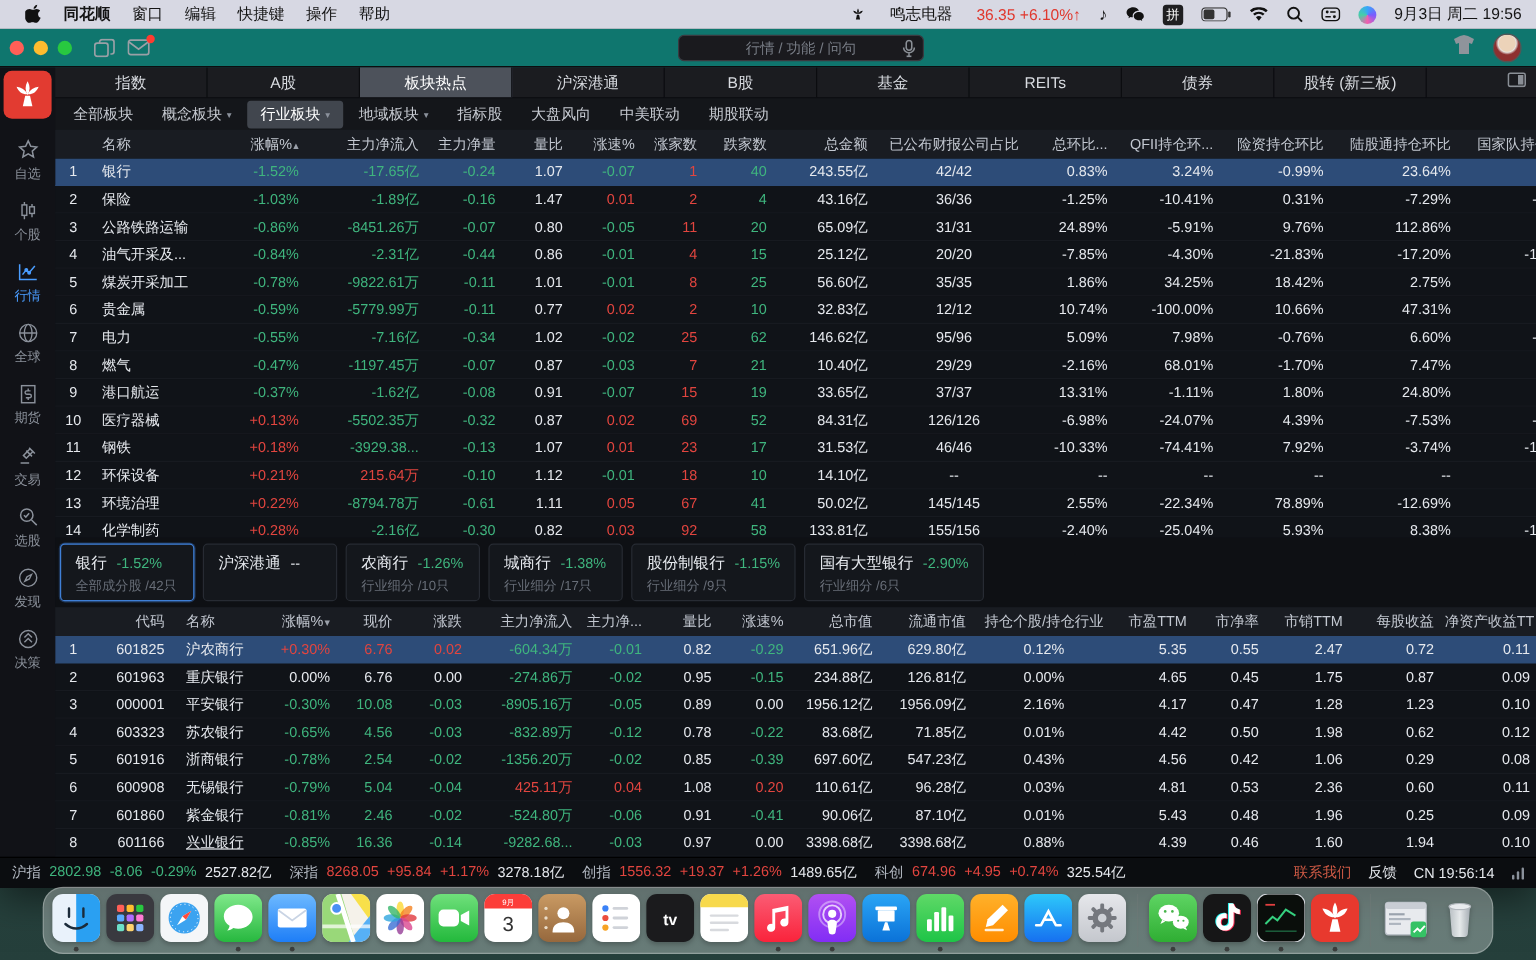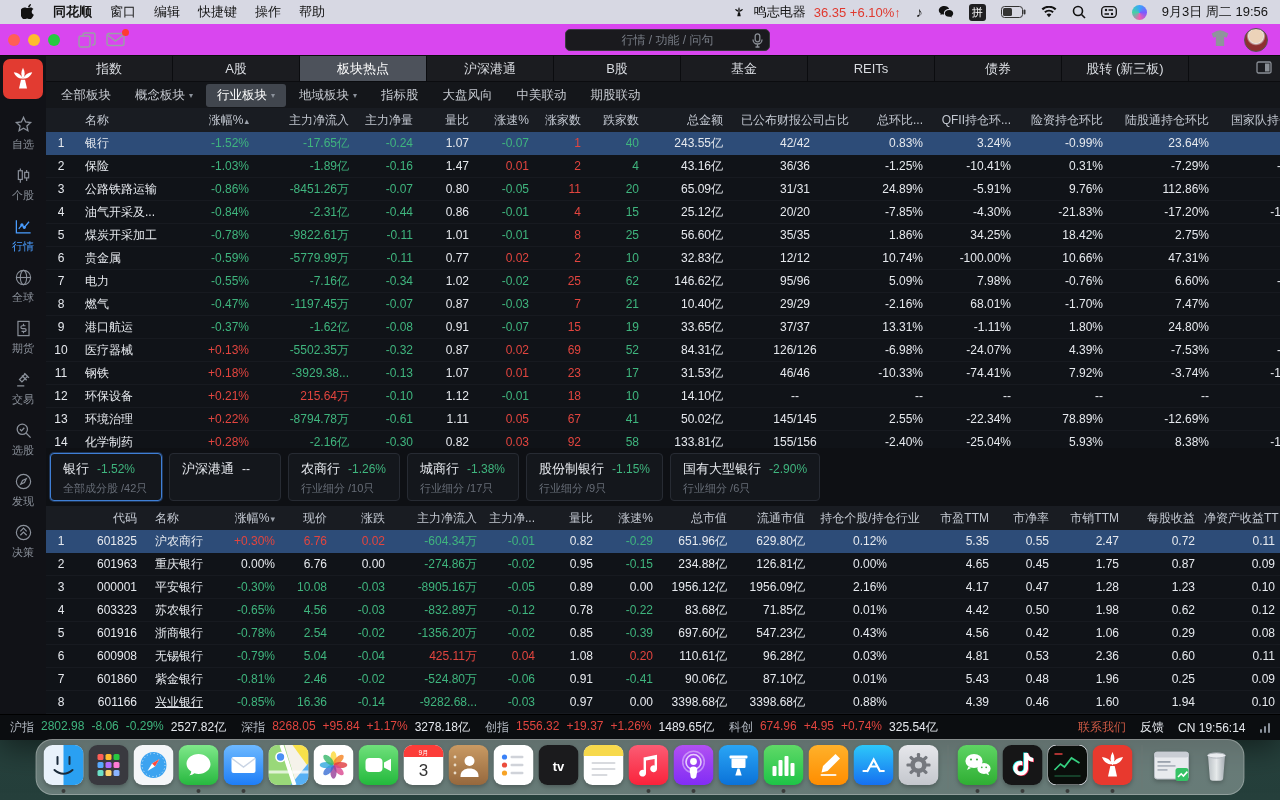--- a/index.html
+++ b/index.html
@@ -6,28 +6,28 @@
 html,body{margin:0;background:#222}
 .screen{position:relative;width:1280px;height:800px;background:linear-gradient(180deg,#35554f,#253f3b);overflow:hidden;
   font-family:"Liberation Sans",sans-serif;color:#e6e9ee;cursor:default;user-select:none}
 
 .menubar{position:absolute;top:0;left:0;right:0;height:24px;background:#d7d8e3;display:flex;align-items:center;
   justify-content:space-between;padding:0 12px;font-size:13px;color:#141414;z-index:50}
 .mb-left,.mb-right{display:flex;align-items:center}
 .mb-item{padding:0 9px;white-space:nowrap}
 .app-name{font-weight:bold}
 .mb-right>*{margin-left:15px;display:flex;align-items:center;white-space:nowrap}
-.ticker{gap:8px}
+.ticker{gap:20px}
 .ticker .q{color:#e0382e}
 .pin-badge{background:#1f1f21;color:#fff;border-radius:3px;width:17px;height:17px;display:flex;align-items:center;justify-content:center;font-size:11px}
 .siri-orb{width:15px;height:15px;border-radius:50%;background:conic-gradient(#37a6fa,#7a5cff,#f25fae,#45d0a6,#37a6fa)}
 .mb-icon svg{display:block}
 
 .window{position:absolute;top:24px;left:0;width:1280px;height:716px;background:#101318;display:flex;flex-direction:column;box-shadow:0 8px 30px rgba(0,0,0,.5)}
-.titlebar{height:32px;background:#d946ef;border-bottom:1px solid #0c0d0f;display:flex;align-items:center;padding:0 8px;position:relative;flex-shrink:0}
+.titlebar{height:32px;background:#0f766e;border-bottom:1px solid #0c0d0f;display:flex;align-items:center;padding:0 8px;position:relative;flex-shrink:0}
 .tl{width:12px;height:12px;border-radius:50%;margin-right:8px}
 .tl.r{background:#ff5f57}.tl.y{background:#febc2e}.tl.g{background:#28c840}
 .tb-icon{margin-left:10px;position:relative;color:#9aa0a6}
 .tb-icon svg{display:block}
 .badge-dot{position:absolute;top:-3px;right:-4px;width:7px;height:7px;border-radius:50%;background:#ff3b30}
 .searchbox{position:absolute;left:565px;top:5px;width:205px;height:22px;background:#1a1a1e;border:1px solid #3a3a40;border-radius:5px;
   color:#787d86;font-size:12px;display:flex;align-items:center;justify-content:center}
 .searchbox .mic{position:absolute;right:6px;top:3px}
 .tb-right{position:absolute;right:12px;top:0;height:32px;display:flex;align-items:center;gap:14px}
 .avatar{width:24px;height:24px;border-radius:50%;background:radial-gradient(circle at 50% 32%,#ecd3b9 0 36%,#e8e6e2 40%,#8e3030 52%);border:1px solid #555}

